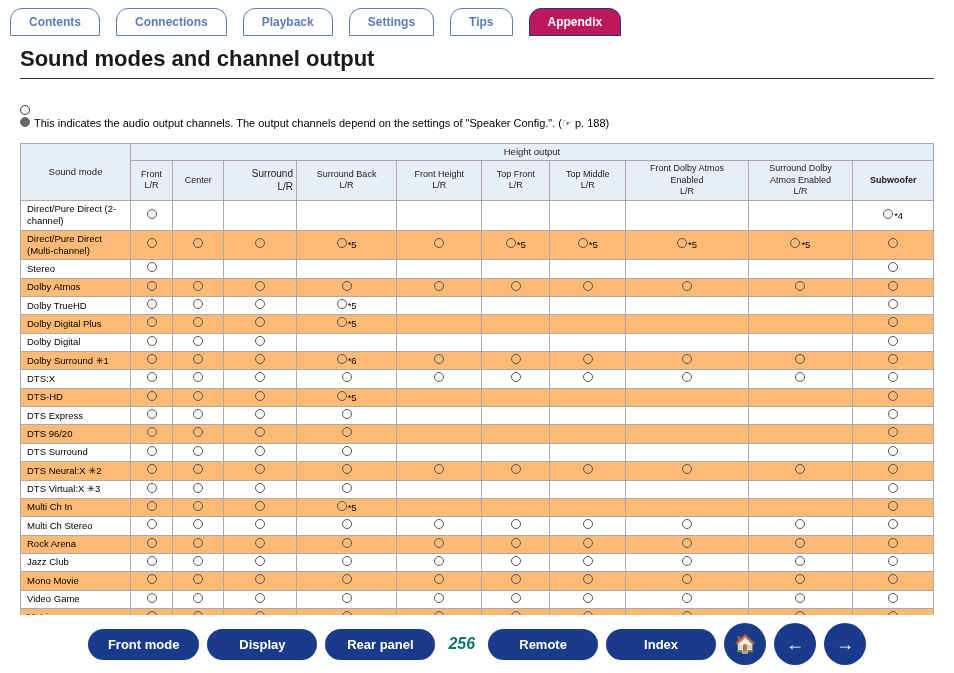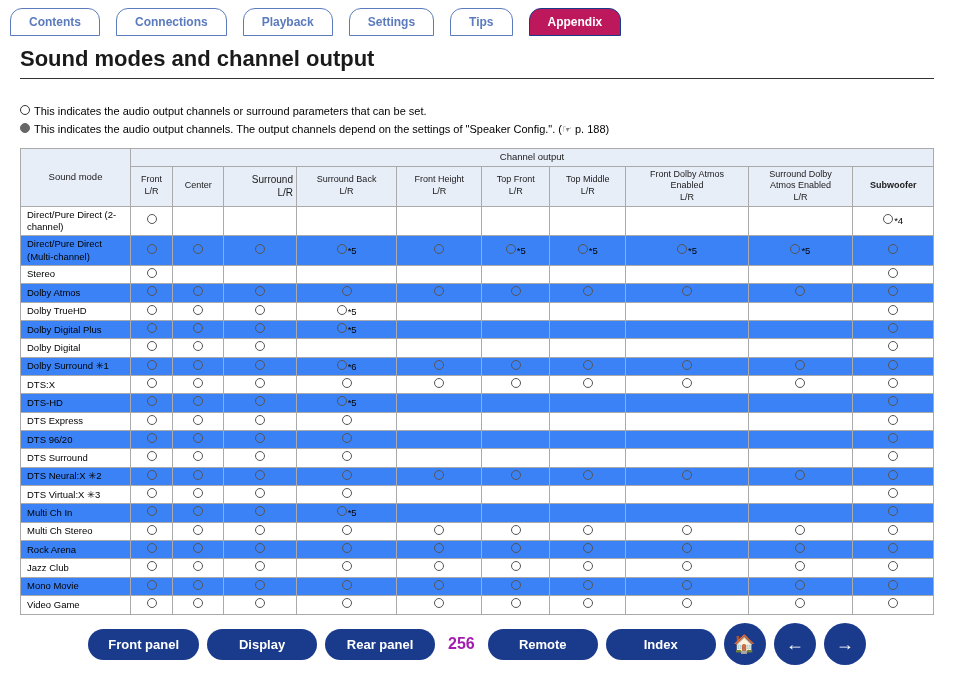--- a/index.html
+++ b/index.html
@@ -33,21 +33,21 @@
     .note-row { display: flex; align-items: flex-start; gap: 4px; }
     .note-circle { width: 10px; height: 10px; border-radius: 50%; border: 1.5px solid #333; display: inline-block; flex-shrink: 0; margin-top: 2px; }
     .note-circle.filled { background: #666; border-color: #666; }
 
     
     .table-wrapper { overflow-x: auto; margin-bottom: 10px; }
     table { width: 100%; border-collapse: collapse; font-size: 9.5px; }
     th, td { border: 1px solid #aaa; text-align: center; padding: 2px 3px; line-height: 1.3; }
     th { background: #e8eef8; font-weight: normal; color: #1a1a1a; }
     .sound-mode-cell { text-align: left; padding-left: 6px; font-size: 9.5px; }
-    .row-alt { background: #3b82f6; padding-left: 20px; }
+    .row-alt { background: #fdba74; padding-left: 20px; }
     .row-normal { background: #fff; }
     .circle { width: 10px; height: 10px; border-radius: 50%; border: 1.5px solid #555; display: inline-block; }
 
     .footnote { font-size: 10px; margin-top: 4px; }
 
     
     .bottom-nav { 
       display: flex; 
       align-items: center; 
       justify-content: center;
@@ -64,21 +64,21 @@
       border-radius: 20px;
       background: #1a3a8c;
       color: #fff;
       font-weight: bold;
       font-size: 13px;
       border: none;
       cursor: pointer;
       min-width: 110px;
       text-align: center;
     }
-    .page-num { font-size: 16px; font-weight: bold; color: #a21caf; margin: 0 5px; }
+    .page-num { font-size: 16px; font-weight: bold; color: #0f766e; margin: 0 5px; font-style: italic; }
     .icon-btn {
       width: 42px;
       height: 42px;
       border-radius: 50%;
       background: #1a3a8c;
       color: #fff;
       border: none;
       cursor: pointer;
       display: flex;
       align-items: center;
@@ -99,34 +99,33 @@
   <div class="nav-tab">Tips</div>
   <div class="nav-tab active">Appendix</div>
 </div>
 
 <div class="main-content">
   <div class="page-title">Sound modes and channel output</div>
 
   <div class="note-section">
     <div class="note-row">
       <span class="note-circle"></span>
-      <span>This indicates the audio output channels or surround parameters that can be set.</span>
     </div>
     <div class="note-row">
       <span class="note-circle filled"></span>
       <span>This indicates the audio output channels. The output channels depend on the settings of "Speaker Config.".  (☞ p. 188)</span>
     </div>
   </div>
 
   <div class="table-wrapper">
     <table id="main-table">
         <thead>
           <tr>
             <th rowspan="2" style="width: 110px;">Sound mode</th>
-            <th colspan="10">Channel output</th>
+            <th colspan="10">Height output</th>
           </tr>
           <tr>
             <th style="white-space: pre-line; font-size: 9px;">Front
 L/R</th>
             <th style="white-space: pre-line; font-size: 9px;">Center</th>
             <th style="white-space: pre-line; font-size: 10px; text-align: right;">Surround
 L/R</th>
             <th style="white-space: pre-line; font-size: 9px;">Surround Back
 L/R</th>
             <th style="white-space: pre-line; font-size: 9px;">Front Height
@@ -445,21 +444,21 @@
             <td><span class="circle"></span></td>
           </tr>
         </tbody>
       </table>
   </div>
 
   <div class="footnote">✳1 - ✳6 : "Sound modes and channel output" (☞ p. 257)</div>
 </div>
 
 <div class="bottom-nav">
-  <button class="bottom-btn">Front panel</button>
+  <button class="bottom-btn">Front mode</button>
   <button class="bottom-btn">Display</button>
   <button class="bottom-btn">Rear panel</button>
   <span class="page-num">256</span>
   <button class="bottom-btn">Remote</button>
   <button class="bottom-btn">Index</button>
   <button class="icon-btn home">🏠</button>
   <button class="icon-btn">←</button>
   <button class="icon-btn">→</button>
 </div>
 

